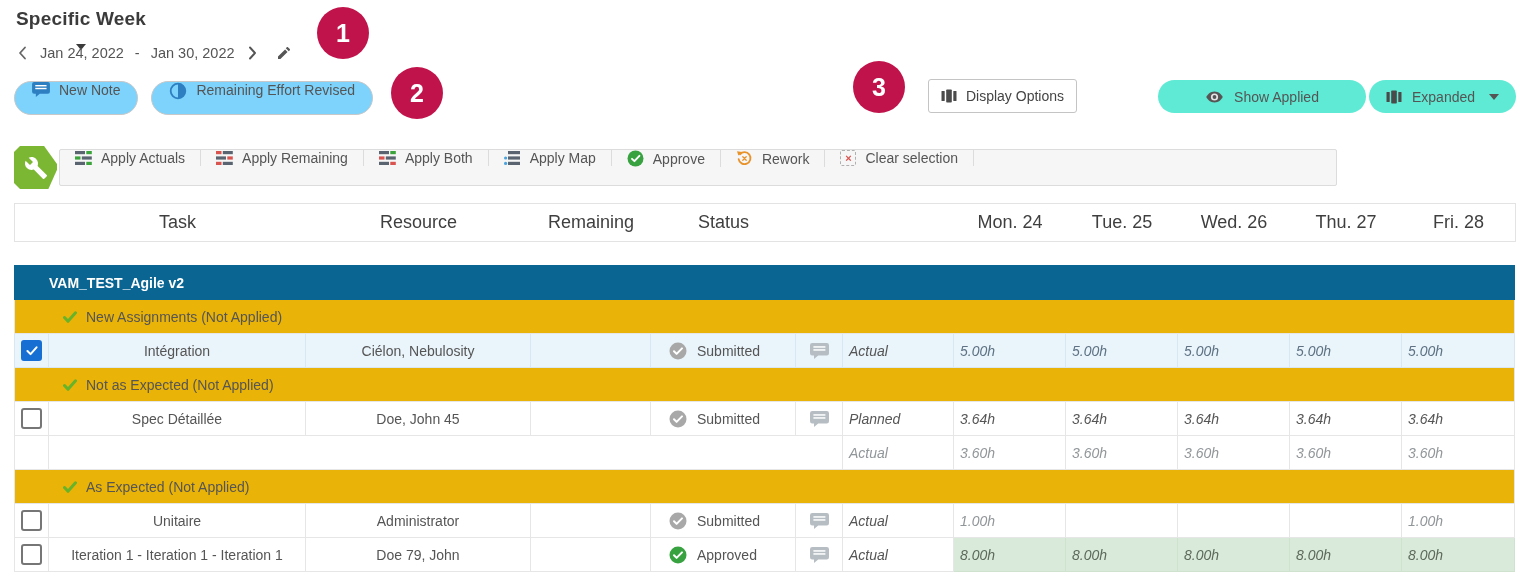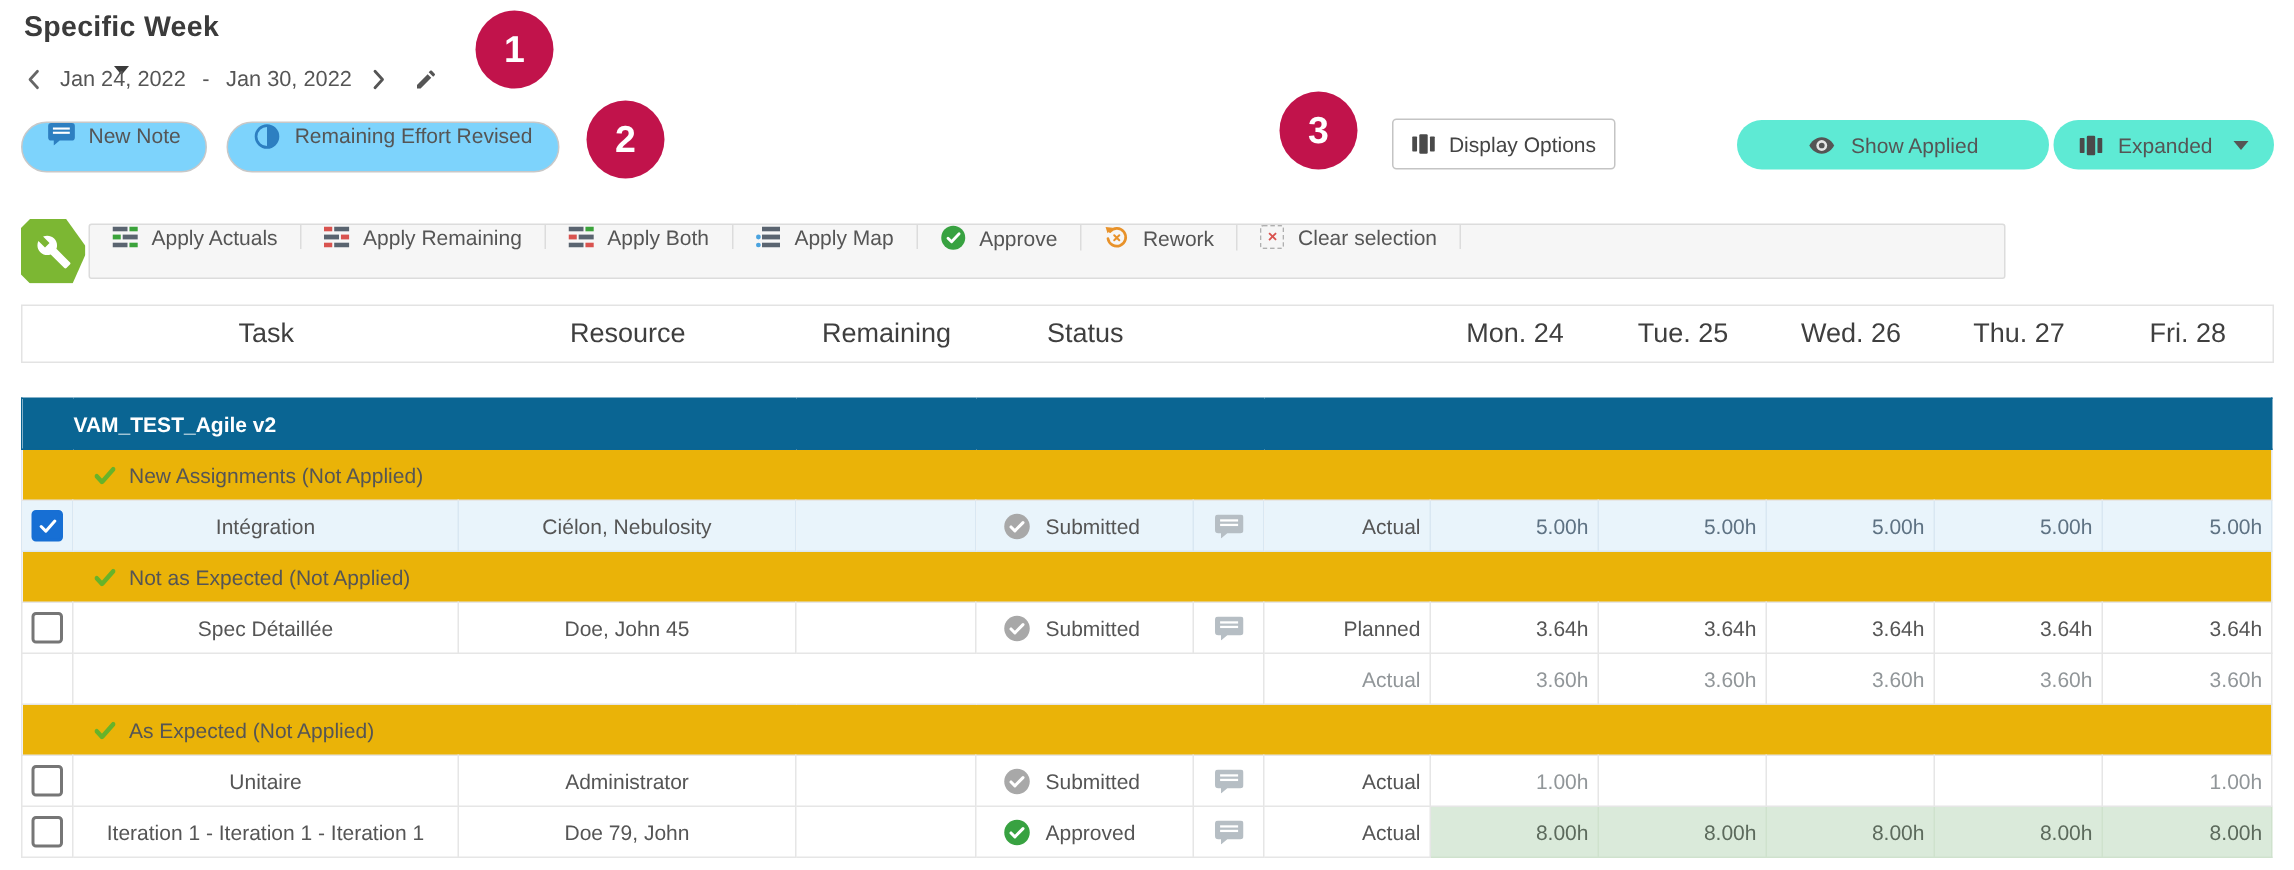--- a/index.html
+++ b/index.html
@@ -58,21 +58,21 @@
         overflow:hidden;white-space:nowrap;box-sizing:border-box;}
   .project-cell{background:#0a6593;color:#fff !important;font-weight:700;font-size:15px;padding-left:34px !important;
         border:1px solid #0a6593 !important;height:34px;}
   .section-cell{background:#eab308;padding-left:48px !important;color:#444;font-size:14.5px;height:32px;}
   .section-cell .sec-inner{display:flex;align-items:center;gap:9px;}
   .cb-cell{text-align:center;padding:0 !important;}
   .task-cell,.res-cell{text-align:center;}
   .status-cell{padding-left:18px !important;}
   .status-inner{display:flex;align-items:center;gap:10px;}
   .note-cell{text-align:center;padding:0 !important;cursor:pointer;}
-  .type-cell,.val-cell{text-align:right;padding:0 6px !important;}
+  .type-cell,.val-cell{text-align:left;padding:0 6px !important;font-style:italic;}
   .row-selected td{background:#e9f4fb;border-color:#d9e7f2;}
   .row-selected .val-cell{color:#5e7283;}
   .planned-val{color:#454545;}
   .muted{color:#919699 !important;}
   .green-cell{background:#daeada !important;border-color:#cfe2cd !important;color:#5c6a5c !important;}
   .status-approved{color:#444;}
 
   
   .checkbox{width:17px;height:17px;border:2px solid #767676;border-radius:3px;display:inline-flex;
         align-items:center;justify-content:center;background:#fff;cursor:pointer;vertical-align:middle;}

